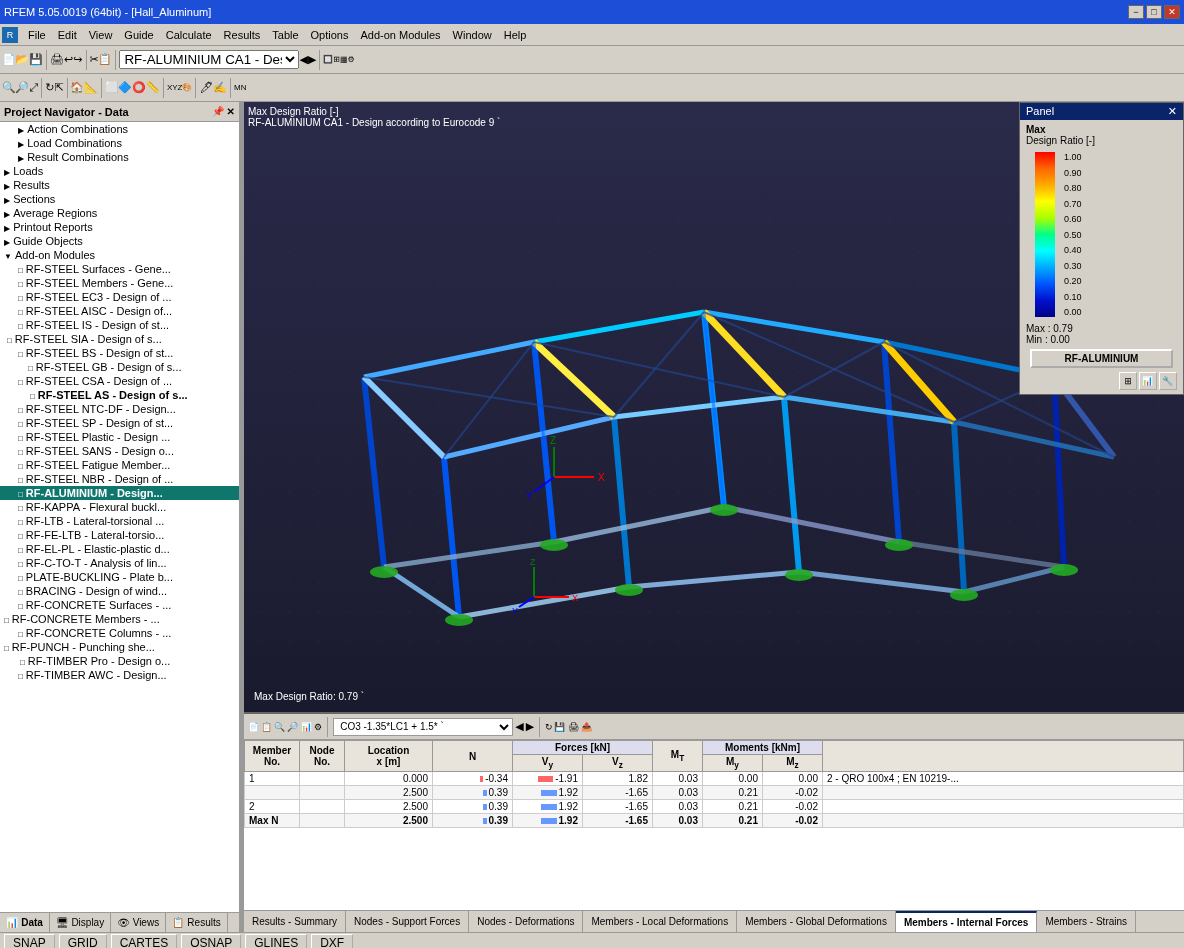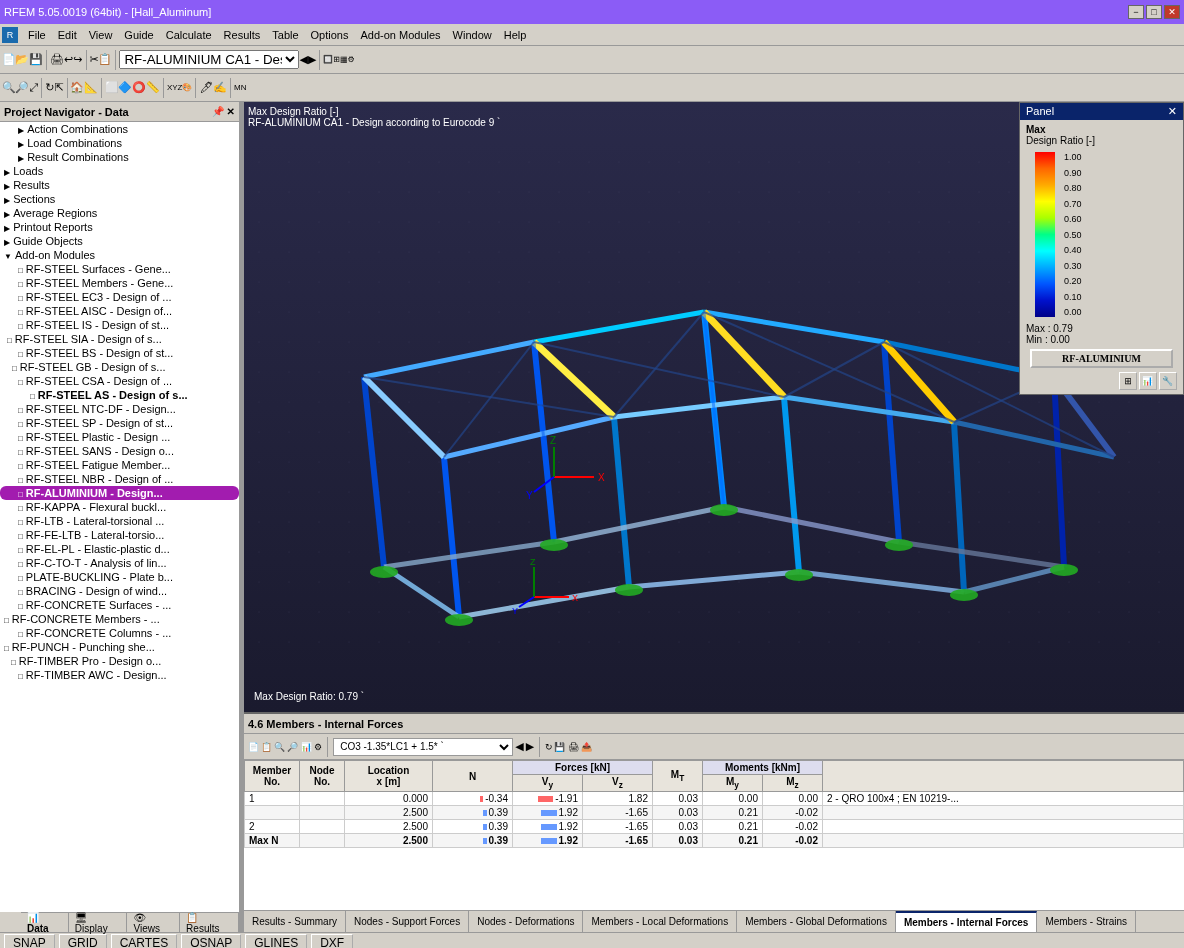--- a/index.html
+++ b/index.html
@@ -1,33 +1,33 @@
 <!DOCTYPE html>
 <html><head>
   <meta charset="utf-8">
   <style>
     * { margin: 0; padding: 0; box-sizing: border-box; }
     body { width: 1184px; height: 948px; overflow: hidden; font-family: 'Segoe UI', Arial, sans-serif; font-size: 11px; background: #d4d0c8; }
 
     
-    #titlebar { background: #8b5cf6; color: white; height: 22px; display: flex; align-items: center; justify-content: space-between; padding: 12px 4px; }
+    #titlebar { background: #1d4ed8; color: white; height: 22px; display: flex; align-items: center; justify-content: space-between; padding: 12px 4px; }
 
     
     #menubar { background: #d4d0c8; height: 22px; display: flex; align-items: center; padding: 0 2px; border-bottom: 1px solid #999; }
     #menubar .menu-item { padding: 2px 6px; font-size: 11px; cursor: pointer; }
 
     
     #main { display: flex; height: calc(948px - 22px - 22px - 54px - 20px); }
 
     
     #left-panel { width: 240px; background: #d4d0c8; border-right: 1px solid #999; display: flex; flex-direction: column; }
     #nav-header { background: #d4d0c8; padding: 2px 4px; font-size: 11px; font-weight: bold; border-bottom: 1px solid #999; display: flex; align-items: center; justify-content: space-between; height: 20px; }
     #nav-tree { flex: 1; overflow-y: auto; background: white; font-size: 11px; }
     .tree-item { padding: 1px 4px; cursor: pointer; white-space: nowrap; overflow: hidden; }
-    .tree-item.selected { background: #a21caf; color: white; border-radius: 6px; }
+    .tree-item.selected { background: #0f766e; color: white; }
     .tree-item.bold { font-weight: bold; }
 
     
     #right-area { flex: 1; display: flex; flex-direction: column; }
 
     
     #viewport { flex: 1; position: relative; background: #1a1a2e; overflow: hidden; min-height: 400px; }
     #viewport-label { position: absolute; top: 4px; left: 4px; color: white; font-size: 10px; z-index: 10; }
 
     
@@ -53,21 +53,21 @@
     
     #bottom-tabs { display: flex; background: #d4d0c8; border-top: 1px solid #999; height: 22px; overflow: hidden; }
     .bottom-tab { padding: 2px 8px; font-size: 10px; border-right: 1px solid #999; cursor: pointer; background: #d4d0c8; display: flex; align-items: center; white-space: nowrap; }
     .bottom-tab.active { background: white; font-weight: bold; border-top: 2px solid #0a246a; }
 
     
     #statusbar { height: 20px; background: #d4d0c8; border-top: 1px solid #999; display: flex; align-items: center; padding: 0 4px; gap: 4px; }
     .status-btn { padding: 1px 8px; background: #d4d0c8; border: 1px outset #fff; font-size: 12px; cursor: pointer; }
 
     
-    #nav-tabs { display: flex; height: 20px; background: #d4d0c8; border-top: 1px solid #999; margin-left: 21px; }
+    #nav-tabs { display: flex; height: 20px; background: #d4d0c8; border-top: 1px solid #999; }
     .nav-tab { padding: 1px 6px; font-size: 10px; cursor: pointer; display: flex; align-items: center; gap: 2px; border-right: 1px solid #999; }
     .nav-tab.active { font-weight: bold; }
 
     
     #scene-svg { width: 100%; height: 100%; }
 
     
     #toolbar-row1 { background: #d4d0c8; height: 28px; border-bottom: 1px solid #999; display: flex; align-items: center; padding: 1px 2px; }
     #toolbar-row2 { background: #d4d0c8; height: 28px; border-bottom: 1px solid #999; display: flex; align-items: center; padding: 1px 2px; }
 
@@ -190,42 +190,42 @@
         <div class="tree-item" style="padding-left: 4px;"><span style="font-size:8px;margin-right:3px;">▶</span>Printout Reports</div>
         <div class="tree-item" style="padding-left: 4px;"><span style="font-size:8px;margin-right:3px;">▶</span>Guide Objects</div>
         <div class="tree-item" style="padding-left: 4px;"><span style="font-size:8px;margin-right:3px;">▼</span>Add-on Modules</div>
         <div class="tree-item" style="padding-left: 18px;"><span style="font-size:8px;margin-right:3px;">□</span>RF-STEEL Surfaces - Gene...</div>
         <div class="tree-item" style="padding-left: 18px;"><span style="font-size:8px;margin-right:3px;">□</span>RF-STEEL Members - Gene...</div>
         <div class="tree-item" style="padding-left: 18px;"><span style="font-size:8px;margin-right:3px;">□</span>RF-STEEL EC3 - Design of ...</div>
         <div class="tree-item" style="padding-left: 18px;"><span style="font-size:8px;margin-right:3px;">□</span>RF-STEEL AISC - Design of...</div>
         <div class="tree-item" style="padding-left: 18px;"><span style="font-size:8px;margin-right:3px;">□</span>RF-STEEL IS - Design of st...</div>
         <div class="tree-item" style="padding-left: 7px;"><span style="font-size:8px;margin-right:3px;">□</span>RF-STEEL SIA - Design of s...</div>
         <div class="tree-item" style="padding-left: 18px;"><span style="font-size:8px;margin-right:3px;">□</span>RF-STEEL BS - Design of st...</div>
-        <div class="tree-item" style="padding-left: 12px;"><span style="font-size:8px;margin-right:3px;">□</span>RF-STEEL GB - Design of s...</div>
+        <div class="tree-item" style="padding-left: 28px;"><span style="font-size:8px;margin-right:3px;">□</span>RF-STEEL GB - Design of s...</div>
         <div class="tree-item" style="padding-left: 18px;"><span style="font-size:8px;margin-right:3px;">□</span>RF-STEEL CSA - Design of ...</div>
         <div class="tree-item" style="padding-left: 30px; font-weight: bold;"><span style="font-size:8px;margin-right:3px;">□</span>RF-STEEL AS - Design of s...</div>
         <div class="tree-item" style="padding-left: 18px;"><span style="font-size:8px;margin-right:3px;">□</span>RF-STEEL NTC-DF - Design...</div>
         <div class="tree-item" style="padding-left: 18px;"><span style="font-size:8px;margin-right:3px;">□</span>RF-STEEL SP - Design of st...</div>
         <div class="tree-item" style="padding-left: 18px;"><span style="font-size:8px;margin-right:3px;">□</span>RF-STEEL Plastic - Design ...</div>
         <div class="tree-item" style="padding-left: 18px;"><span style="font-size:8px;margin-right:3px;">□</span>RF-STEEL SANS - Design o...</div>
         <div class="tree-item" style="padding-left: 18px;"><span style="font-size:8px;margin-right:3px;">□</span>RF-STEEL Fatigue Member...</div>
         <div class="tree-item" style="padding-left: 18px;"><span style="font-size:8px;margin-right:3px;">□</span>RF-STEEL NBR - Design of ...</div>
         <div class="tree-item bold selected" style="padding-left: 18px;"><span style="font-size:8px;margin-right:3px;">□</span>RF-ALUMINIUM - Design...</div>
         <div class="tree-item" style="padding-left: 18px;"><span style="font-size:8px;margin-right:3px;">□</span>RF-KAPPA - Flexural buckl...</div>
         <div class="tree-item" style="padding-left: 18px;"><span style="font-size:8px;margin-right:3px;">□</span>RF-LTB - Lateral-torsional ...</div>
         <div class="tree-item" style="padding-left: 18px;"><span style="font-size:8px;margin-right:3px;">□</span>RF-FE-LTB - Lateral-torsio...</div>
         <div class="tree-item" style="padding-left: 18px;"><span style="font-size:8px;margin-right:3px;">□</span>RF-EL-PL - Elastic-plastic d...</div>
         <div class="tree-item" style="padding-left: 18px;"><span style="font-size:8px;margin-right:3px;">□</span>RF-C-TO-T - Analysis of lin...</div>
         <div class="tree-item" style="padding-left: 18px;"><span style="font-size:8px;margin-right:3px;">□</span>PLATE-BUCKLING - Plate b...</div>
         <div class="tree-item" style="padding-left: 18px;"><span style="font-size:8px;margin-right:3px;">□</span>BRACING - Design of wind...</div>
         <div class="tree-item" style="padding-left: 18px;"><span style="font-size:8px;margin-right:3px;">□</span>RF-CONCRETE Surfaces - ...</div>
         <div class="tree-item" style=""><span style="font-size:8px;margin-right:3px;">□</span>RF-CONCRETE Members - ...</div>
         <div class="tree-item" style="padding-left: 18px;"><span style="font-size:8px;margin-right:3px;">□</span>RF-CONCRETE Columns - ...</div>
         <div class="tree-item" style="padding-left: 4px;"><span style="font-size:8px;margin-right:3px;">□</span>RF-PUNCH - Punching she...</div>
-        <div class="tree-item" style="padding-left: 11px;"><span style="font-size:8px;margin-right:3px;">□</span>RF-TIMBER Pro - Design o...</div>
+        <div class="tree-item" style="padding-left: 20px;"><span style="font-size:8px;margin-right:3px;">□</span>RF-TIMBER Pro - Design o...</div>
         <div class="tree-item" style="padding-left: 18px;"><span style="font-size:8px;margin-right:3px;">□</span>RF-TIMBER AWC - Design...</div>
       </div>
     <div id="nav-tabs">
     <div class="nav-tab active">📊 Data</div>
         <div class="nav-tab">🖥 Display</div>
         <div class="nav-tab">👁 Views</div>
         <div class="nav-tab">📋 Results</div>
       </div>
   </div>
 
@@ -390,36 +390,33 @@
               <span>Max</span>
               <span> : </span>
               <span>0.79</span>
             </div>
             <div>
               <span>Min</span>
               <span> : </span>
               <span>0.00</span>
             </div>
           </div>
-          <div id="panel-btn" style="margin:4px 4px;background:#d4d0c8;border:2px outset #fff;padding:2px;font-size:10px;font-weight:bold;text-align:center;cursor:pointer;font-family:Liberation Serif, serif;">RF-ALUMINIUM</div>
+          <div id="panel-btn" style="margin:4px 4px;background:#d4d0c8;border:2px outset #fff;padding:2px;font-size:10px;font-weight:bold;text-align:center;cursor:pointer;">RF-ALUMINIUM</div>
           <div style="display:flex;justify-content:flex-end;gap:2px;margin-top:4px;">
             <div style="width:18px;height:18px;background:#d4d0c8;border:1px outset #fff;display:flex;align-items:center;justify-content:center;font-size:9px;cursor:pointer;">⊞</div>
             <div style="width:18px;height:18px;background:#d4d0c8;border:1px outset #fff;display:flex;align-items:center;justify-content:center;font-size:9px;cursor:pointer;">📊</div>
             <div style="width:18px;height:18px;background:#d4d0c8;border:1px outset #fff;display:flex;align-items:center;justify-content:center;font-size:9px;cursor:pointer;">🔧</div>
           </div>
         </div>
       </div>
 
       <div id="ratio-label" style="position:absolute;bottom:10px;left:10px;color:white;font-size:10px;">Max Design Ratio: 0.79 `</div>
     </div>
 
     <div id="bottom-area">
-      <div id="table-header">
-        <span style="font-size:11px;font-weight:bold;">4.6 Members - Internal Forces</span>
-      </div>
       <div id="table-toolbar" style="display:flex;align-items:center;padding:1px 4px;gap:2px;">
         <div class="tb-btn" style="font-size:9px;">📄</div>
         <div class="tb-btn" style="font-size:9px;">📋</div>
         <div class="tb-btn" style="font-size:9px;">🔍</div>
         <div class="tb-btn" style="font-size:9px;">🔎</div>
         <div class="tb-btn" style="font-size:9px;">📊</div>
         <div class="tb-btn" style="font-size:9px;">⚙</div>
         <div class="tb-sep-v"></div>
         <select class="combo-input" style="width:180px;">
           <option>CO3 -1.35*LC1 + 1.5* `</option>

